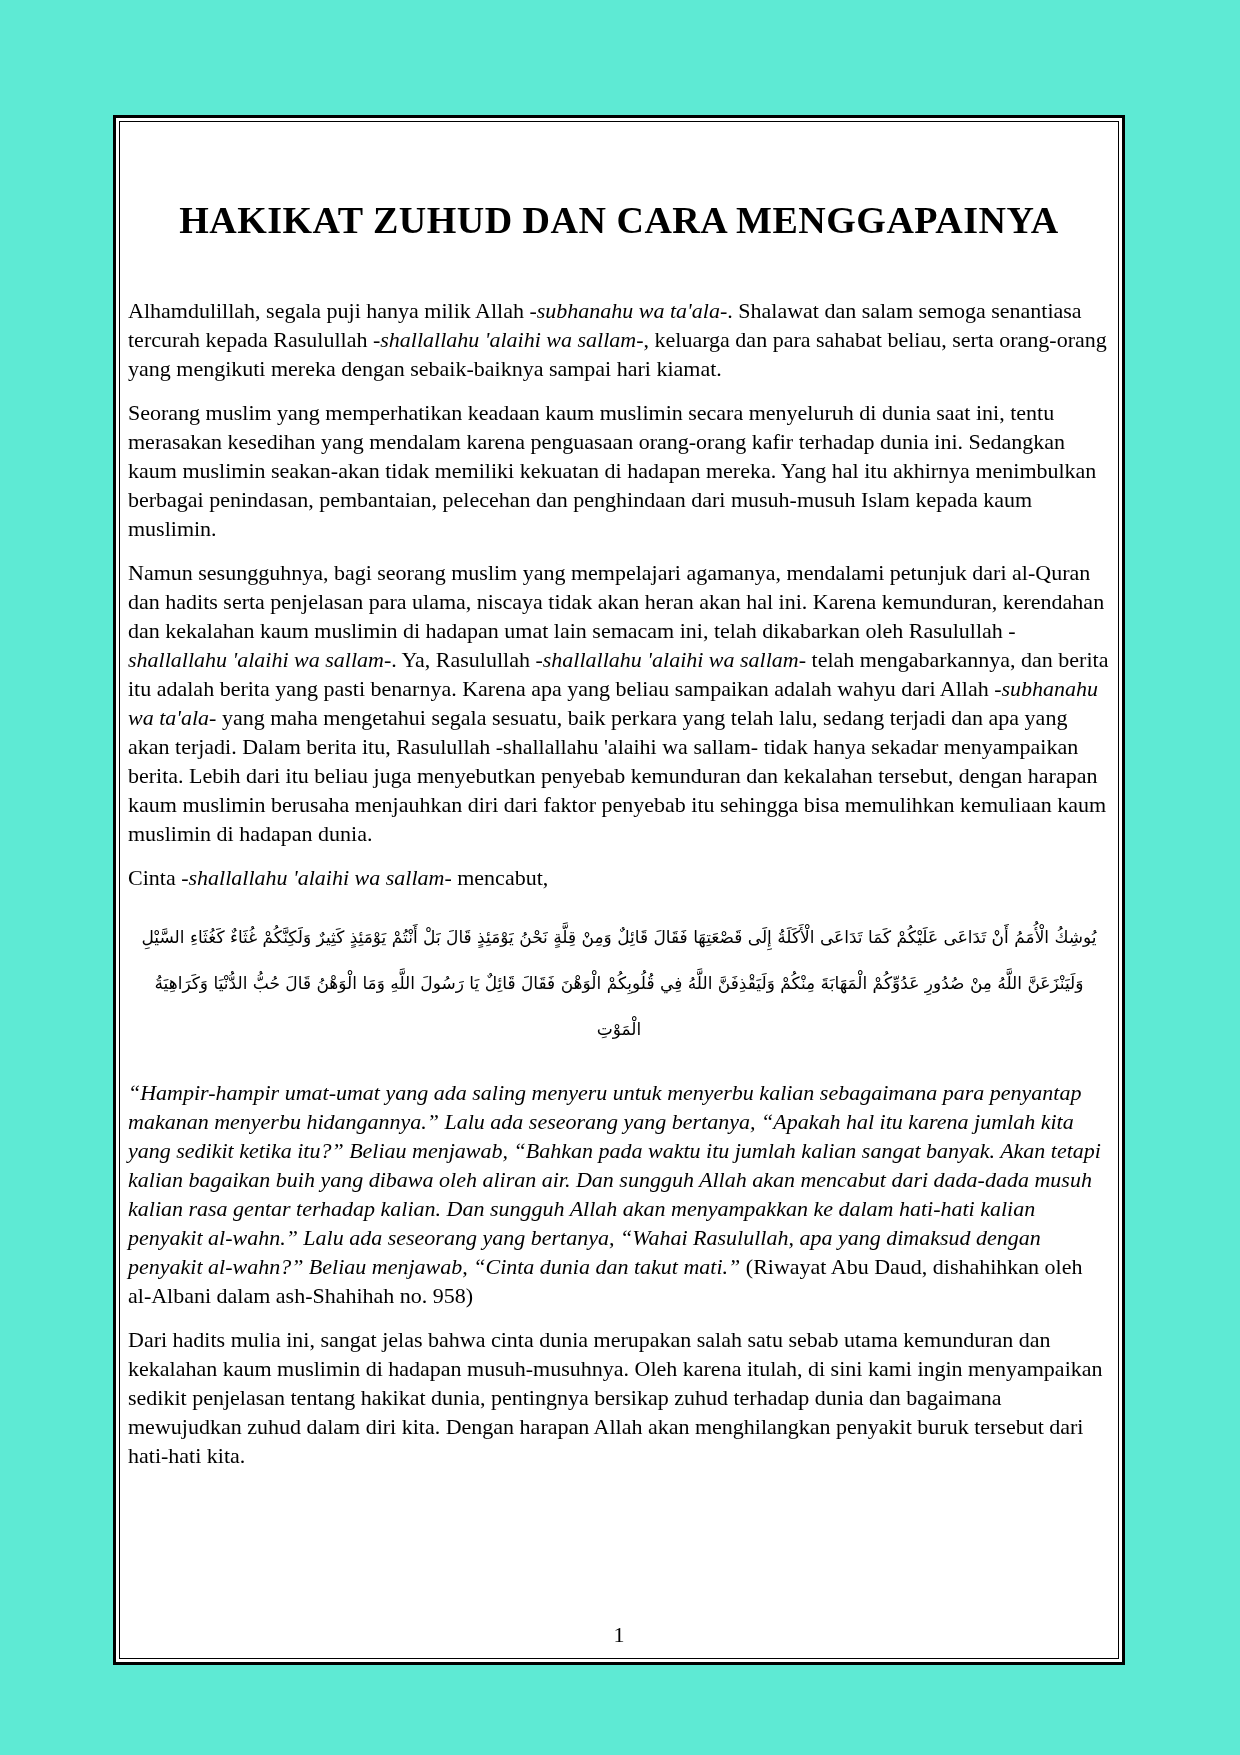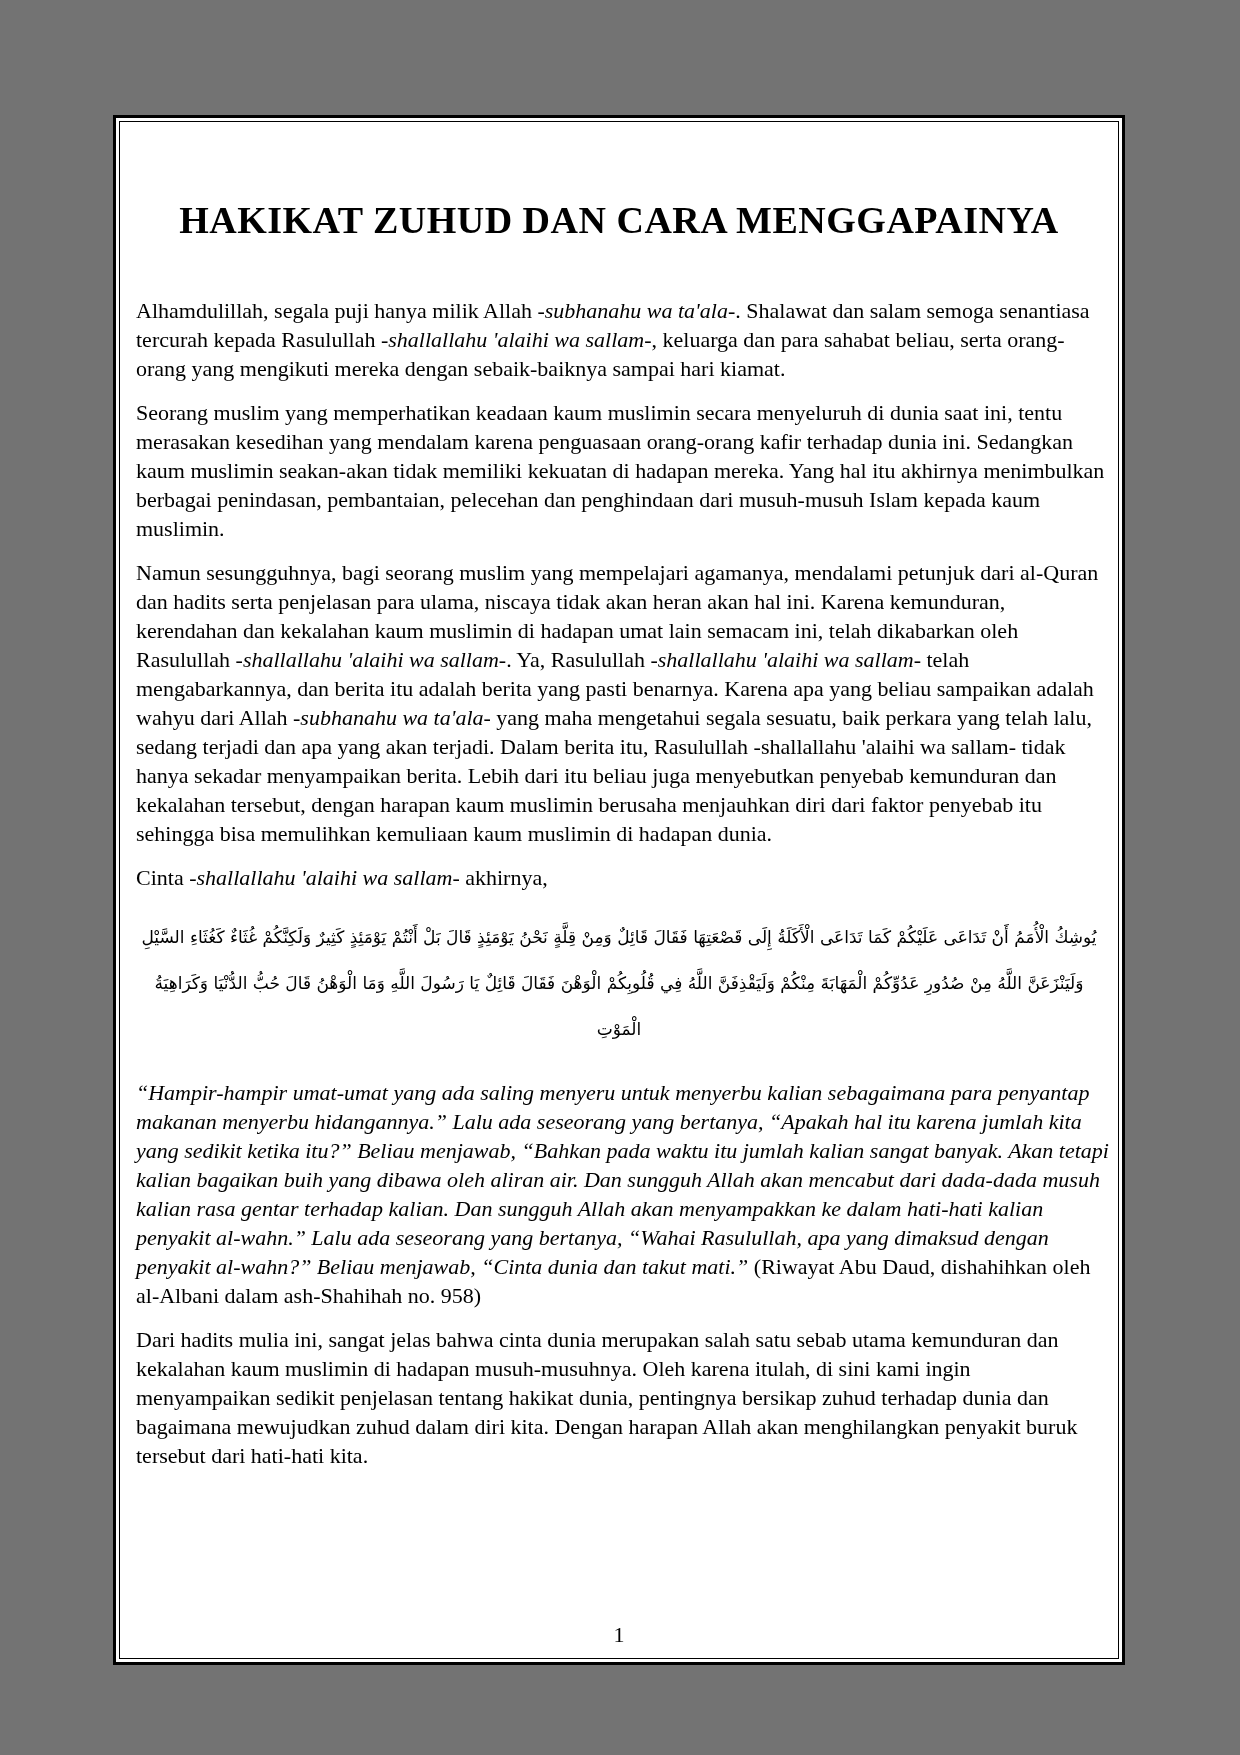--- a/index.html
+++ b/index.html
@@ -4,21 +4,21 @@
 <style>
   html, body {
     margin: 0;
     padding: 0;
     background: #ffffff;
   }
   .canvas {
     position: relative;
     width: 1240px;
     height: 1755px;
-    background: #737373;
+    background: #5eead4;
     color: #000000;
     font-family: "Liberation Serif", serif;
   }
   .frame {
     position: absolute;
     left: 113px;
     top: 115px;
     width: 1012px;
     height: 1550px;
     box-sizing: border-box;
@@ -40,21 +40,21 @@
     font-weight: bold;
     line-height: 1.2;
     text-align: center;
     margin: 26px 0 52px 0;
     white-space: nowrap;
     letter-spacing: 0.5px;
   }
   .body {
     font-size: 22px;
     line-height: 29px;
-    margin: 0 0 15px 8px;
+    margin: 0 0 15px 0;
     text-align: left;
   }
   .it { font-style: italic; }
   .arabic {
     font-family: "DejaVu Sans", sans-serif;
     font-size: 17px;
     line-height: 46px;
     text-align: center;
     margin: 22px 12px 26px 12px;
   }
@@ -76,21 +76,21 @@
     <div class="frame-inner">
 
       <h1 class="title">HAKIKAT ZUHUD DAN CARA MENGGAPAINYA</h1>
 
       <p class="body"><span>Alhamdulillah, segala puji hanya milik Allah </span><span class="it">-subhanahu wa ta'ala-</span><span>. Shalawat dan salam semoga senantiasa tercurah kepada Rasulullah </span><span class="it">-shallallahu 'alaihi wa sallam-</span><span>, keluarga dan para sahabat beliau, serta orang-orang yang mengikuti mereka dengan sebaik-baiknya sampai hari kiamat.</span></p>
 
       <p class="body"><span>Seorang muslim yang memperhatikan keadaan kaum muslimin secara menyeluruh di dunia saat ini, tentu merasakan kesedihan yang mendalam karena penguasaan orang-orang kafir terhadap dunia ini. Sedangkan kaum muslimin seakan-akan tidak memiliki kekuatan di hadapan mereka. Yang hal itu akhirnya menimbulkan berbagai penindasan, pembantaian, pelecehan dan penghindaan dari musuh-musuh Islam kepada kaum muslimin.</span></p>
 
       <p class="body"><span>Namun sesungguhnya, bagi seorang muslim yang mempelajari agamanya, mendalami petunjuk dari al-Quran dan hadits serta penjelasan para ulama, niscaya tidak akan heran akan hal ini. Karena kemunduran, kerendahan dan kekalahan kaum muslimin di hadapan umat lain semacam ini, telah dikabarkan oleh Rasulullah </span><span class="it">-shallallahu 'alaihi wa sallam-</span><span>. Ya, Rasulullah </span><span class="it">-shallallahu 'alaihi wa sallam-</span><span> telah mengabarkannya, dan berita itu adalah berita yang pasti benarnya. Karena apa yang beliau sampaikan adalah wahyu dari Allah </span><span class="it">-subhanahu wa ta'ala-</span><span> yang maha mengetahui segala sesuatu, baik perkara yang telah lalu, sedang terjadi dan apa yang akan terjadi. Dalam berita itu, Rasulullah -shallallahu 'alaihi wa sallam- tidak hanya sekadar menyampaikan berita. Lebih dari itu beliau juga menyebutkan penyebab kemunduran dan kekalahan tersebut, dengan harapan kaum muslimin berusaha menjauhkan diri dari faktor penyebab itu sehingga bisa memulihkan kemuliaan kaum muslimin di hadapan dunia.</span></p>
 
-      <p class="body"><span>Cinta </span><span class="it">-shallallahu 'alaihi wa sallam-</span><span> akhirnya,</span></p>
+      <p class="body"><span>Cinta </span><span class="it">-shallallahu 'alaihi wa sallam-</span><span> mencabut,</span></p>
 
       <p class="arabic" dir="rtl" lang="ar">يُوشِكُ الْأُمَمُ أَنْ تَدَاعَى عَلَيْكُمْ كَمَا تَدَاعَى الْأَكَلَةُ إِلَى قَصْعَتِهَا فَقَالَ قَائِلٌ وَمِنْ قِلَّةٍ نَحْنُ يَوْمَئِذٍ قَالَ بَلْ أَنْتُمْ يَوْمَئِذٍ كَثِيرٌ وَلَكِنَّكُمْ غُثَاءٌ كَغُثَاءِ السَّيْلِ وَلَيَنْزَعَنَّ اللَّهُ مِنْ صُدُورِ عَدُوِّكُمْ الْمَهَابَةَ مِنْكُمْ وَلَيَقْذِفَنَّ اللَّهُ فِي قُلُوبِكُمْ الْوَهْنَ فَقَالَ قَائِلٌ يَا رَسُولَ اللَّهِ وَمَا الْوَهْنُ قَالَ حُبُّ الدُّنْيَا وَكَرَاهِيَةُ الْمَوْتِ</p>
 
       <p class="body"><span class="it">“Hampir-hampir umat-umat yang ada saling menyeru untuk menyerbu kalian sebagaimana para penyantap makanan menyerbu hidangannya.” Lalu ada seseorang yang bertanya, “Apakah hal itu karena jumlah kita yang sedikit ketika itu?” Beliau menjawab, “Bahkan pada waktu itu jumlah kalian sangat banyak. Akan tetapi kalian bagaikan buih yang dibawa oleh aliran air. Dan sungguh Allah akan mencabut dari dada-dada musuh kalian rasa gentar terhadap kalian. Dan sungguh Allah akan menyampakkan ke dalam hati-hati kalian penyakit al-wahn.” Lalu ada seseorang yang bertanya, “Wahai Rasulullah, apa yang dimaksud dengan penyakit al-wahn?” Beliau menjawab, “Cinta dunia dan takut mati.” </span><span>(Riwayat Abu Daud, dishahihkan oleh al-Albani dalam ash-Shahihah no. 958)</span></p>
 
       <p class="body"><span>Dari hadits mulia ini, sangat jelas bahwa cinta dunia merupakan salah satu sebab utama kemunduran dan kekalahan kaum muslimin di hadapan musuh-musuhnya. Oleh karena itulah, di sini kami ingin menyampaikan sedikit penjelasan tentang hakikat dunia, pentingnya bersikap zuhud terhadap dunia dan bagaimana mewujudkan zuhud dalam diri kita. Dengan harapan Allah akan menghilangkan penyakit buruk tersebut dari hati-hati kita.</span></p>
 
       <div class="pageno">1</div>
 
     </div>

